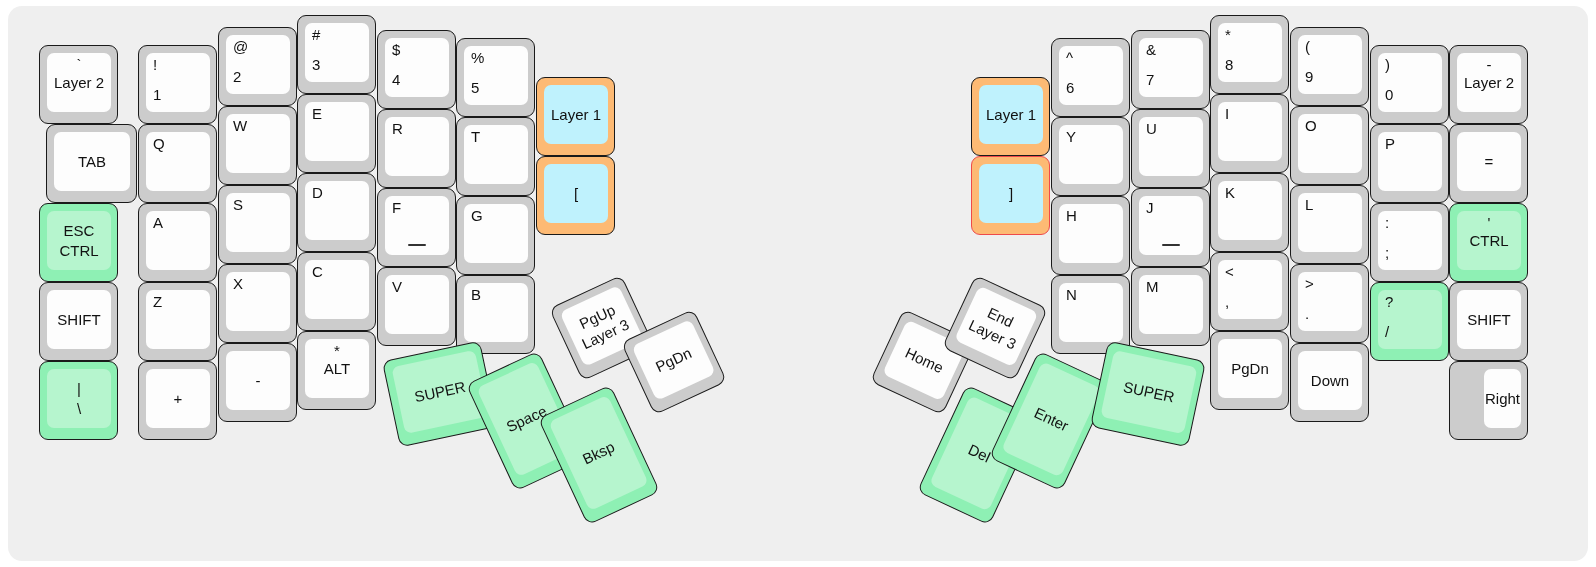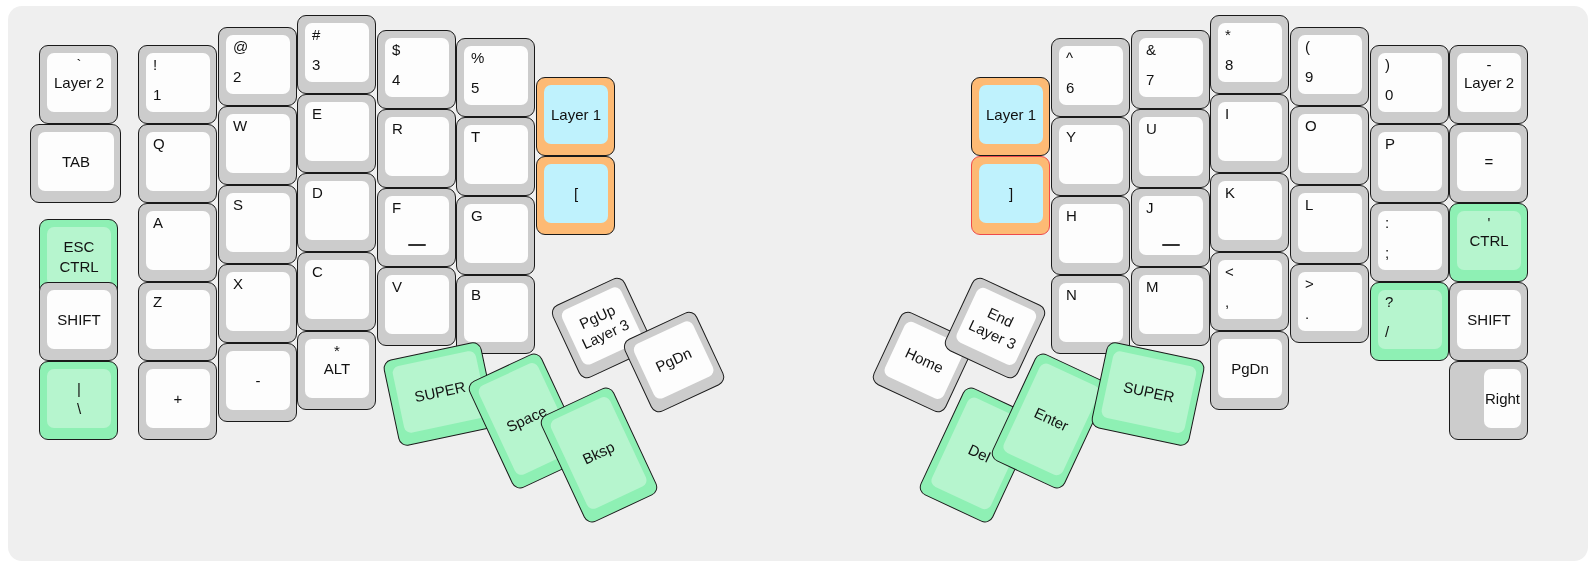--- a/index.html
+++ b/index.html
@@ -70,26 +70,26 @@
 
 <div id="kbd-root">
   <div class="panel"></div>
   <div class="half" id="left-half">
       <div class="key" style="left: 39px; top: 45px; width: 79px; height: 79px;">
         <div class="cap">
           <span class="lg tick">`</span>
           <span class="lg mid">Layer 2</span>
         </div>
       </div>
-      <div class="key" style="left: 30px; top: 124px; width: 91px; height: 79px;">
+      <div class="key" style="left: 46px; top: 124px; width: 91px; height: 79px;">
         <div class="cap">
           <span class="lg mid">TAB</span>
         </div>
       </div>
-      <div class="key green" style="left: 39px; top: 203px; width: 79px; height: 79px; margin-top: 16px;">
+      <div class="key green" style="left: 39px; top: 203px; width: 79px; height: 79px;">
         <div class="cap">
           <span class="lg two" style="line-height: 20px;">ESC
 CTRL</span>
         </div>
       </div>
       <div class="key" style="left: 39px; top: 282px; width: 79px; height: 79px;">
         <div class="cap">
           <span class="lg mid">SHIFT</span>
         </div>
       </div>
@@ -354,20 +354,25 @@
         <div class="cap">
           <span class="lg tl tick">L</span>
         </div>
       </div>
       <div class="key" style="left: 1290px; top: 264px; width: 79px; height: 79px;">
         <div class="cap">
           <span class="lg tl tick">&gt;</span>
           <span class="lg tl low">.</span>
         </div>
       </div>
+      <div class="key" style="left: 1290px; top: 343px; width: 79px; height: 79px;">
+        <div class="cap">
+          <span class="lg mid">Down</span>
+        </div>
+      </div>
       <div class="key" style="left: 1370px; top: 45px; width: 79px; height: 79px;">
         <div class="cap">
           <span class="lg tl tick">)</span>
           <span class="lg tl low">0</span>
         </div>
       </div>
       <div class="key" style="left: 1370px; top: 124px; width: 79px; height: 79px;">
         <div class="cap">
           <span class="lg tl tick">P</span>
         </div>

